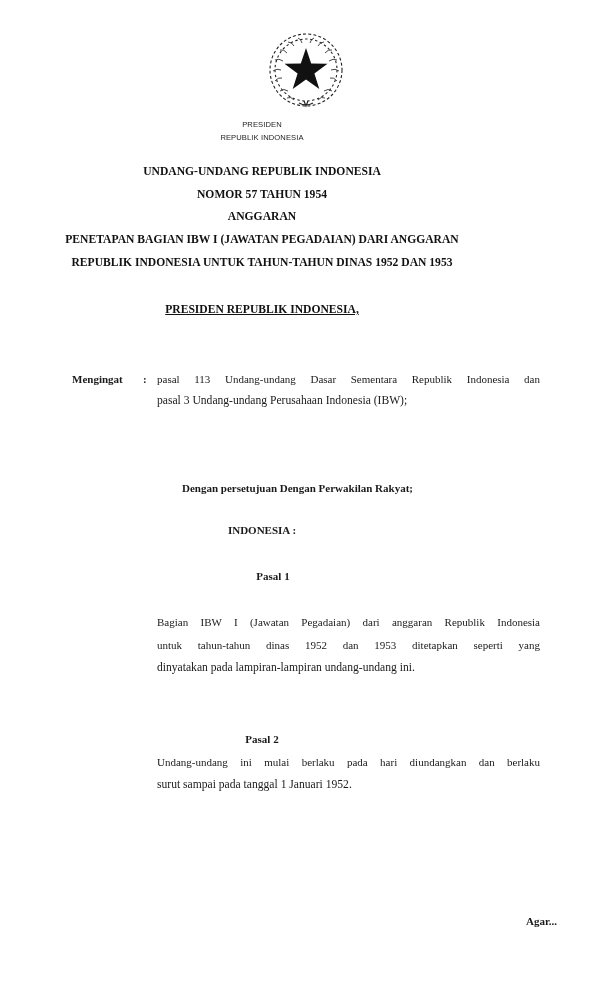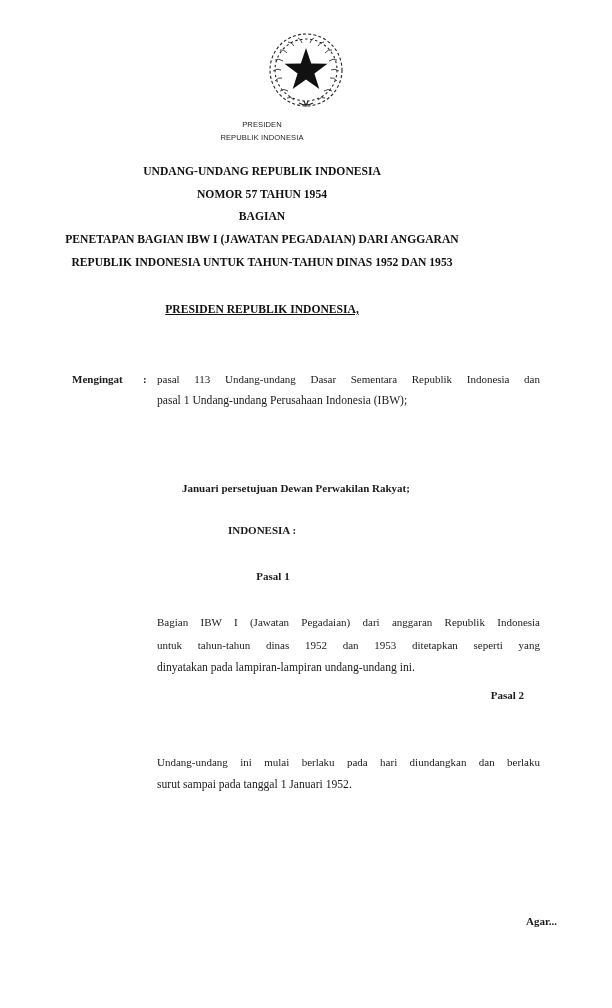--- a/index.html
+++ b/index.html
@@ -99,37 +99,37 @@
   <path d="M34 72 q7 4 14 0 M39 70 l2 5 l2 -5" stroke="#222" stroke-width="1.2" fill="none"></path>
 
   <polygon fill="#111" points="41,17 46.2,32.5 62.5,32.7 49.4,42.4 54.3,58 41,48.6 27.7,58 32.6,42.4 19.5,32.7 35.8,32.5"></polygon>
 </svg>
 
 <div class="abs center caption" style="top:120px;">PRESIDEN</div>
 <div class="abs center caption" style="top:133px;">REPUBLIK INDONESIA</div>
 
 <div class="abs center title" style="top:165px;">UNDANG-UNDANG REPUBLIK INDONESIA</div>
 <div class="abs center title" style="top:188px;">NOMOR 57 TAHUN 1954</div>
-<div class="abs center title" style="top:210px;">BAGIAN</div>
+<div class="abs center title" style="top:210px;">ANGGARAN</div>
 <div class="abs center title" style="top:233px;">PENETAPAN BAGIAN IBW I (JAWATAN PEGADAIAN) DARI ANGGARAN</div>
 <div class="abs center title" style="top:256px;">REPUBLIK INDONESIA UNTUK TAHUN-TAHUN DINAS 1952 DAN 1953</div>
 
 <div class="abs center title" style="top:303px;text-decoration:underline;">PRESIDEN REPUBLIK INDONESIA,</div>
 
 <div class="abs body-text" style="left:72px; top:372px;">Mengingat</div>
 <div class="abs body-text" style="left:143px; top:372px;">:</div>
 <div class="justify-line" style="top:372px;">pasal 113 Undang-undang Dasar Sementara Republik Indonesia dan</div>
-<div class="left-line" style="top:394px;">pasal 1 Undang-undang Perusahaan Indonesia (IBW);</div>
+<div class="left-line" style="top:394px;">pasal 3 Undang-undang Perusahaan Indonesia (IBW);</div>
 
-<div class="abs body-text" style="left:182px; top:481px;">Januari persetujuan Dewan Perwakilan Rakyat;</div>
+<div class="abs body-text" style="left:182px; top:481px;">Dengan persetujuan Dengan Perwakilan Rakyat;</div>
 
 <div class="abs center body-text" style="top:523px;">INDONESIA :</div>
 
 <div class="abs center body-text" style="top:569px;padding-left:11px;">Pasal 1</div>
 <div class="justify-line" style="top:615px;">Bagian IBW I (Jawatan Pegadaian) dari anggaran Republik Indonesia</div>
 <div class="justify-line" style="top:638px;">untuk tahun-tahun dinas 1952 dan 1953 ditetapkan seperti yang</div>
 <div class="left-line" style="top:661px;">dinyatakan pada lampiran-lampiran undang-undang ini.</div>
 
-<div class="abs center body-text" style="top:688px;text-align:right;">Pasal 2</div>
+<div class="abs center body-text" style="top:732px;">Pasal 2</div>
 <div class="justify-line" style="top:755px;">Undang-undang ini mulai berlaku pada hari diundangkan dan berlaku</div>
 <div class="left-line" style="top:778px;">surut sampai pada tanggal 1 Januari 1952.</div>
 
 <div class="abs body-text" style="left:505px; top:914px;margin-left:21px;">Agar...</div>
 
 </body></html>

